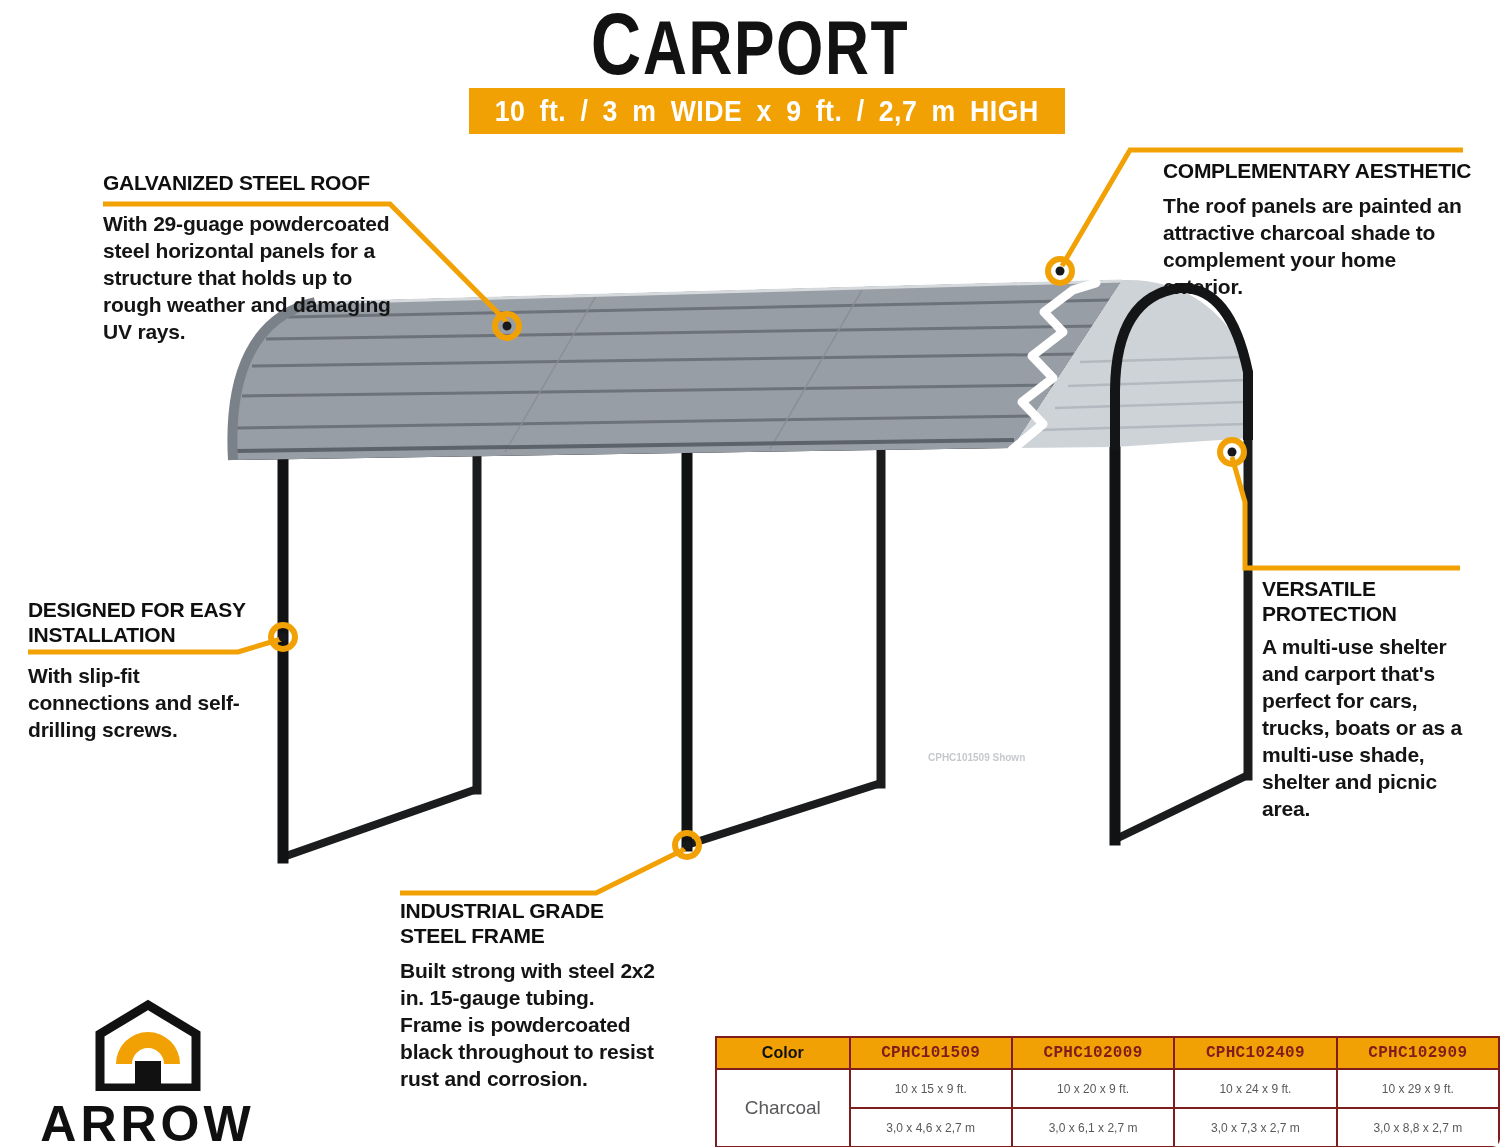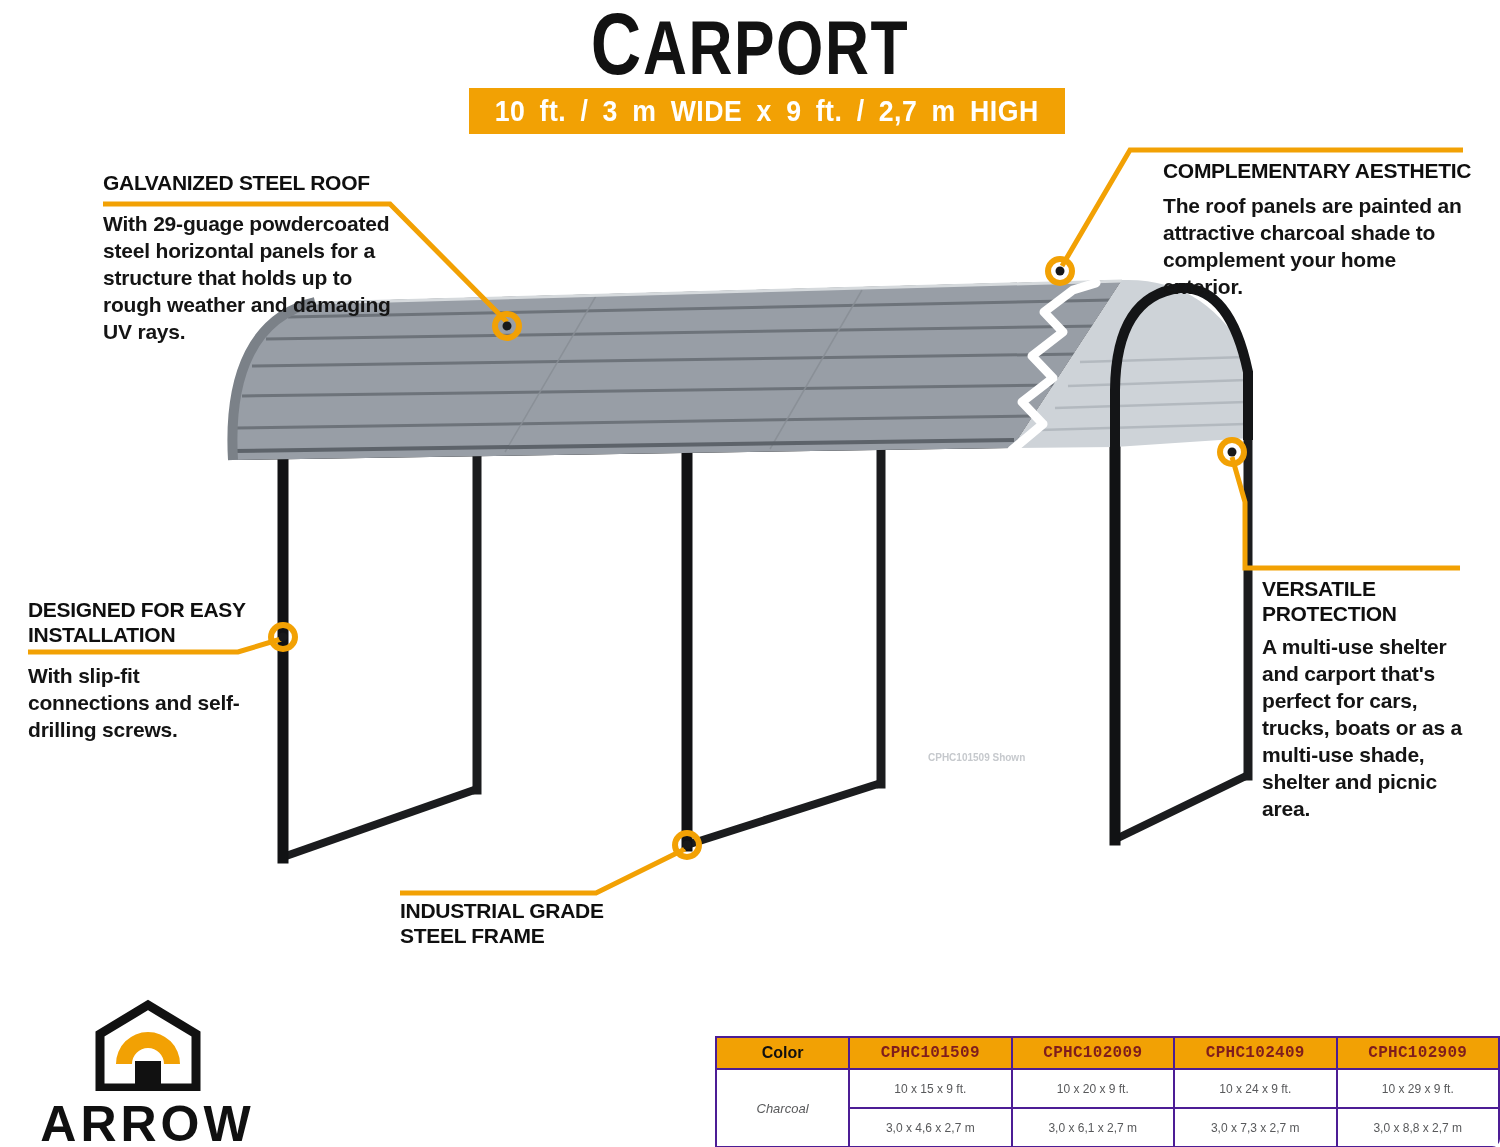--- a/index.html
+++ b/index.html
@@ -37,26 +37,26 @@
   #co-frame     { left:400px;  top:898px; width:258px; }
   #co-frame .co-b { margin-top:10px; }
   
   .illus { position:absolute; left:0; top:0; pointer-events:none; }
   .watermark { position:absolute; left:928px; top:752px; font-size:10px; font-weight:bold; color:#c6c9cd; }
   
   .logo { position:absolute; left:25px; top:996px; width:245px; text-align:center; }
   .logo-brand { font-size:50px; font-weight:bold; letter-spacing:4px; color:#101010; line-height:1; margin-top:4px; }
   
   .size-table { position:absolute; left:715px; top:1036px; border-collapse:collapse; table-layout:fixed; }
-  .size-table th, .size-table td { border:2px solid #4c1d95; padding:0; text-align:center; }
+  .size-table th, .size-table td { border:2px solid #7f1d1d; padding:0; text-align:center; }
   .size-table th { height:30px; background:#F2A104; font-size:16px; font-weight:bold; }
   .size-table th.color-h { width:133px; color:#101010; }
   .size-table th.model   { width:162px; color:#7f1d1d; letter-spacing:0.3px;font-family:Liberation Mono, monospace; }
   .size-table td { background:#ffffff; height:37px; color:#58595B; font-size:12px; font-weight:normal; }
-  .size-table td.color-cell { font-size:13px;font-style:italic; }
+  .size-table td.color-cell { font-size:19px; }
 </style>
 </head>
 <body>
 
 <div class="page">
 
   <svg class="illus" width="1500" height="1147" viewBox="0 0 1500 1147">
 
     <g stroke="#1b1c1e" stroke-width="9" stroke-linecap="square">
       <line x1="477" y1="456" x2="477" y2="790"></line>
@@ -160,20 +160,21 @@
     <div class="co-b">With slip-fit connections and self-drilling screws.</div>
   </div>
 
   <div class="callout" id="co-versatile">
     <div class="co-h">VERSATILE PROTECTION</div>
     <div class="co-b">A multi-use shelter and carport that's perfect for cars, trucks, boats or as a multi-use shade, shelter and picnic area.</div>
   </div>
 
   <div class="callout" id="co-frame">
     <div class="co-h">INDUSTRIAL GRADE STEEL FRAME</div>
+    <div class="co-b">Built strong with steel 2x2 in. 15-gauge tubing. Frame is powdercoated black throughout to resist rust and corrosion.</div>
   </div>
 
   <div class="watermark">CPHC101509 Shown</div>
 
   <div class="logo">
     <svg width="120" height="95" viewBox="0 0 120 95">
       <path d="M 12,92 L 12,38 L 60,9 L 108,38 L 108,92 Z" fill="none" stroke="#111111" stroke-width="9"></path>
       <path d="M 28,68 A 32,32 0 0 1 92,68 L 76,68 A 16,16 0 0 0 44,68 Z" fill="#F2A104"></path>
       <rect x="47" y="65" width="26" height="27" fill="#111111"></rect>
     </svg>

